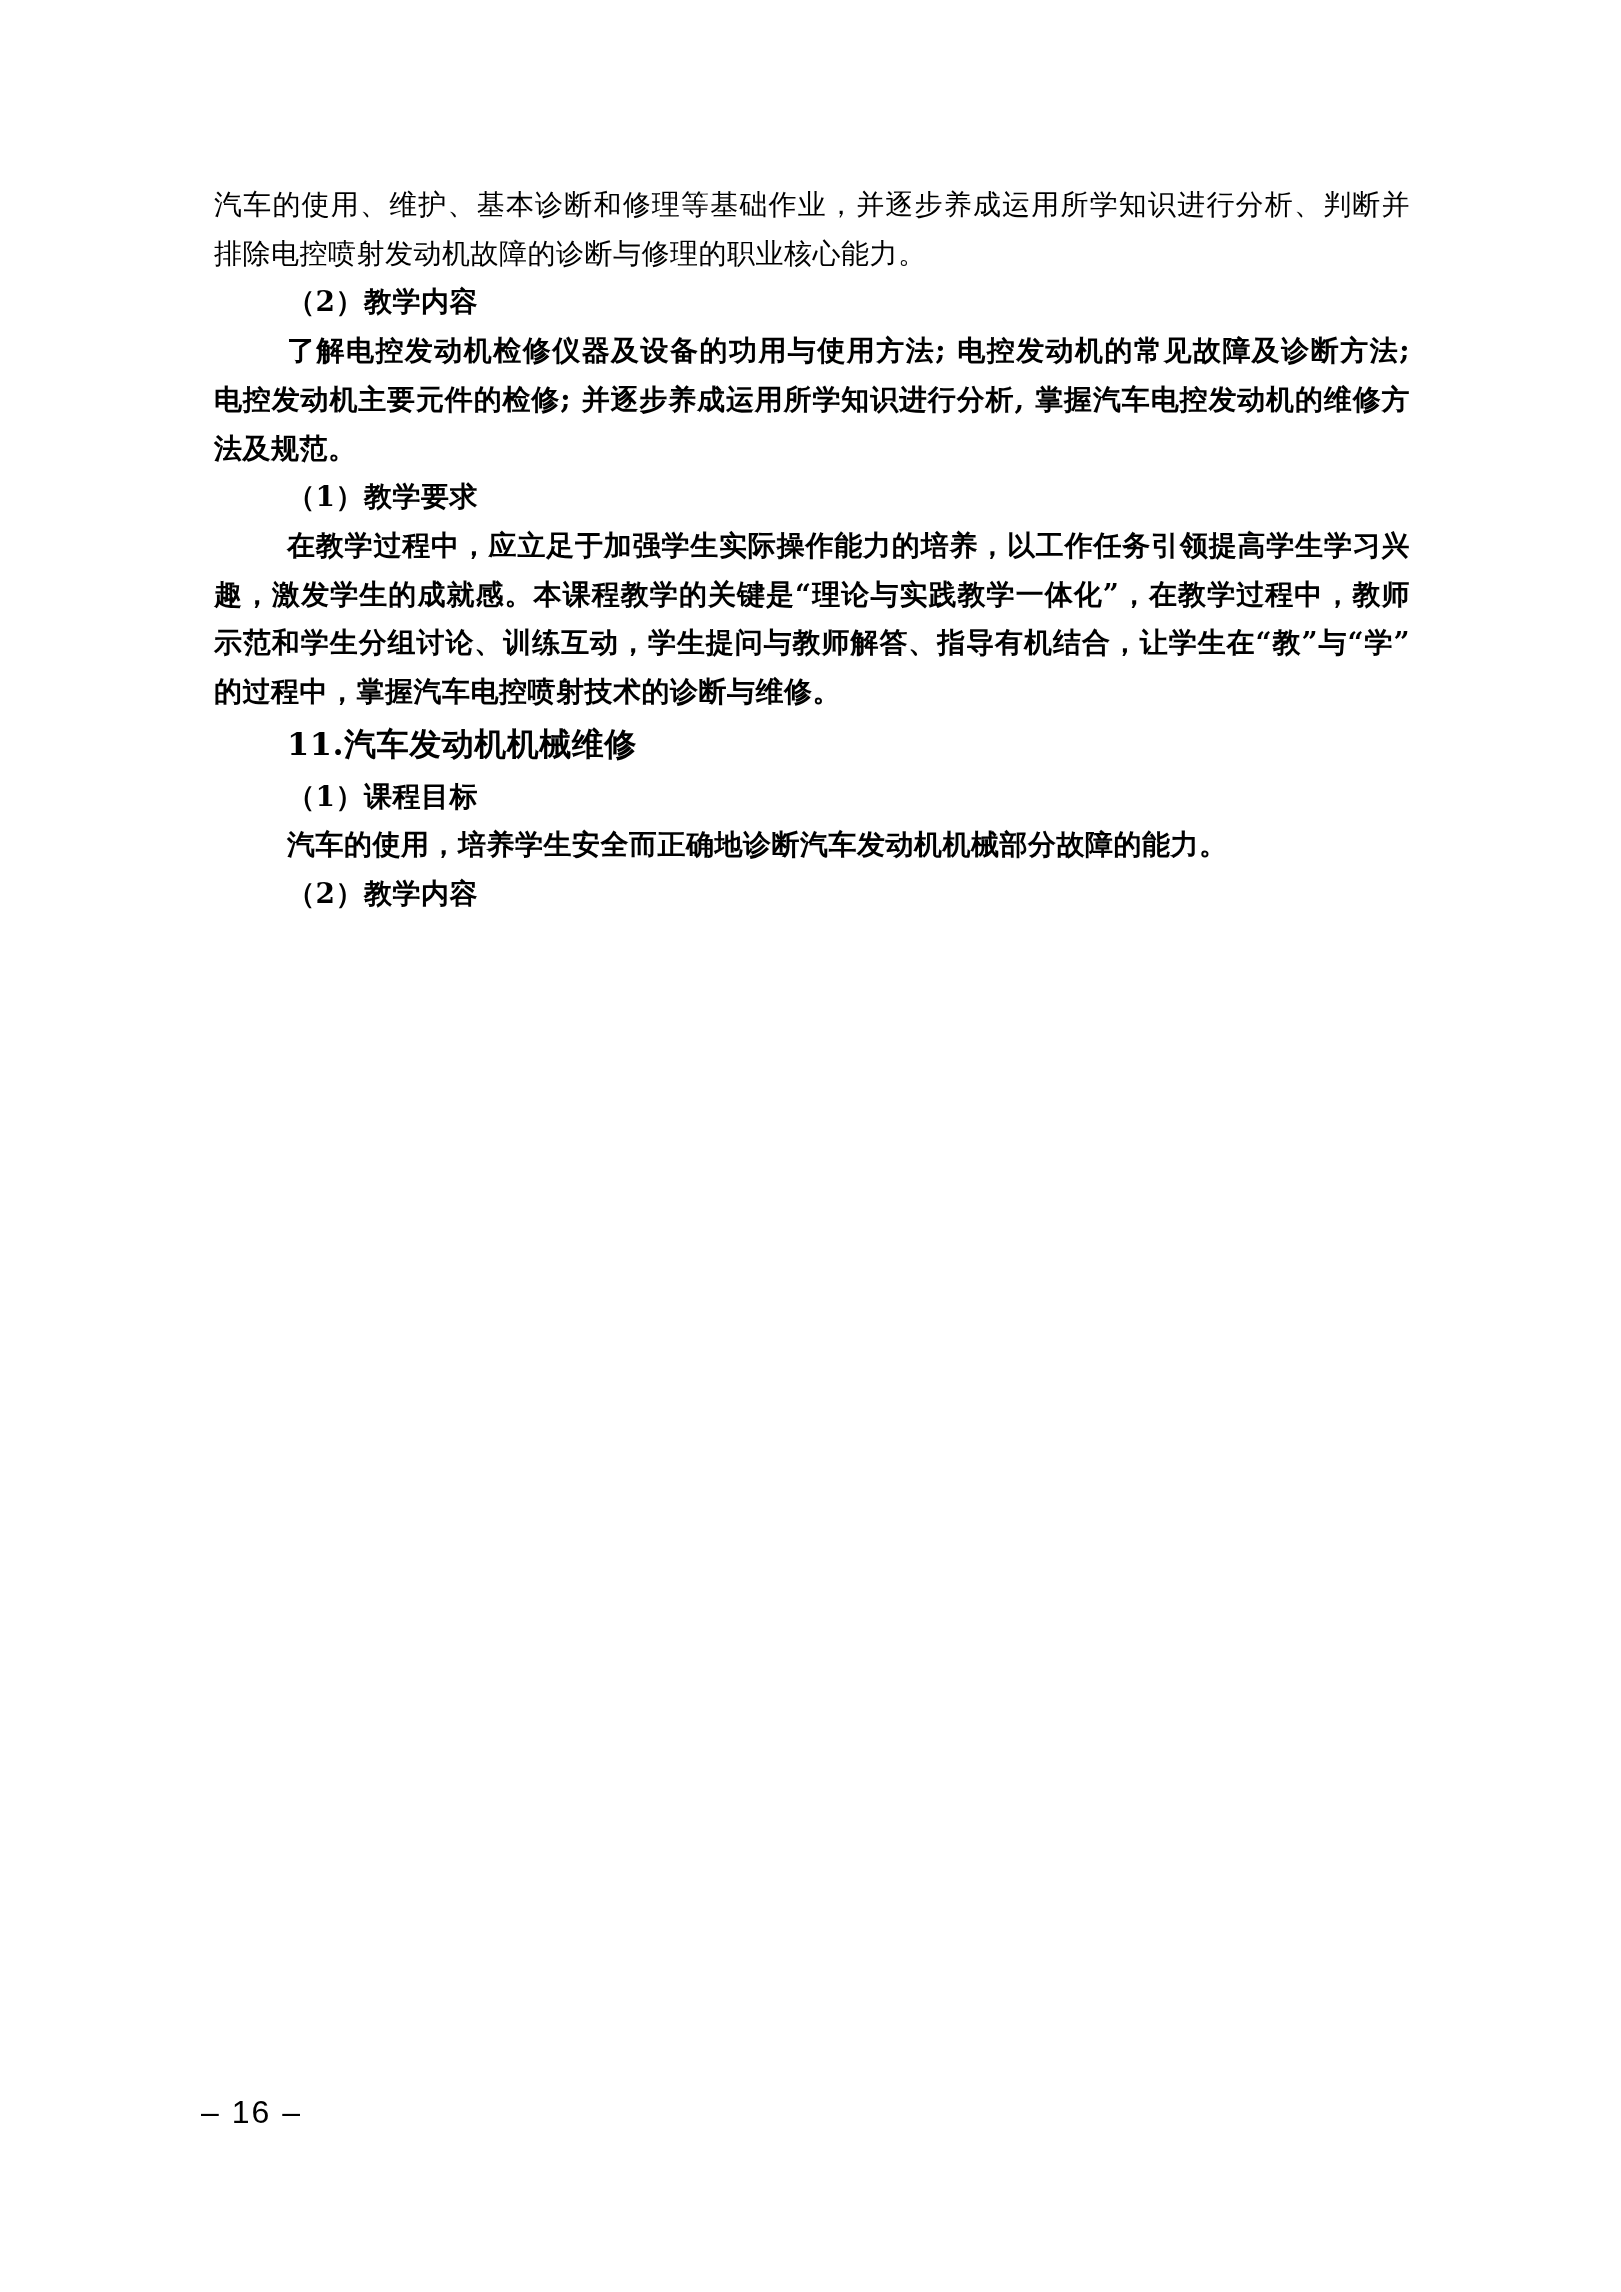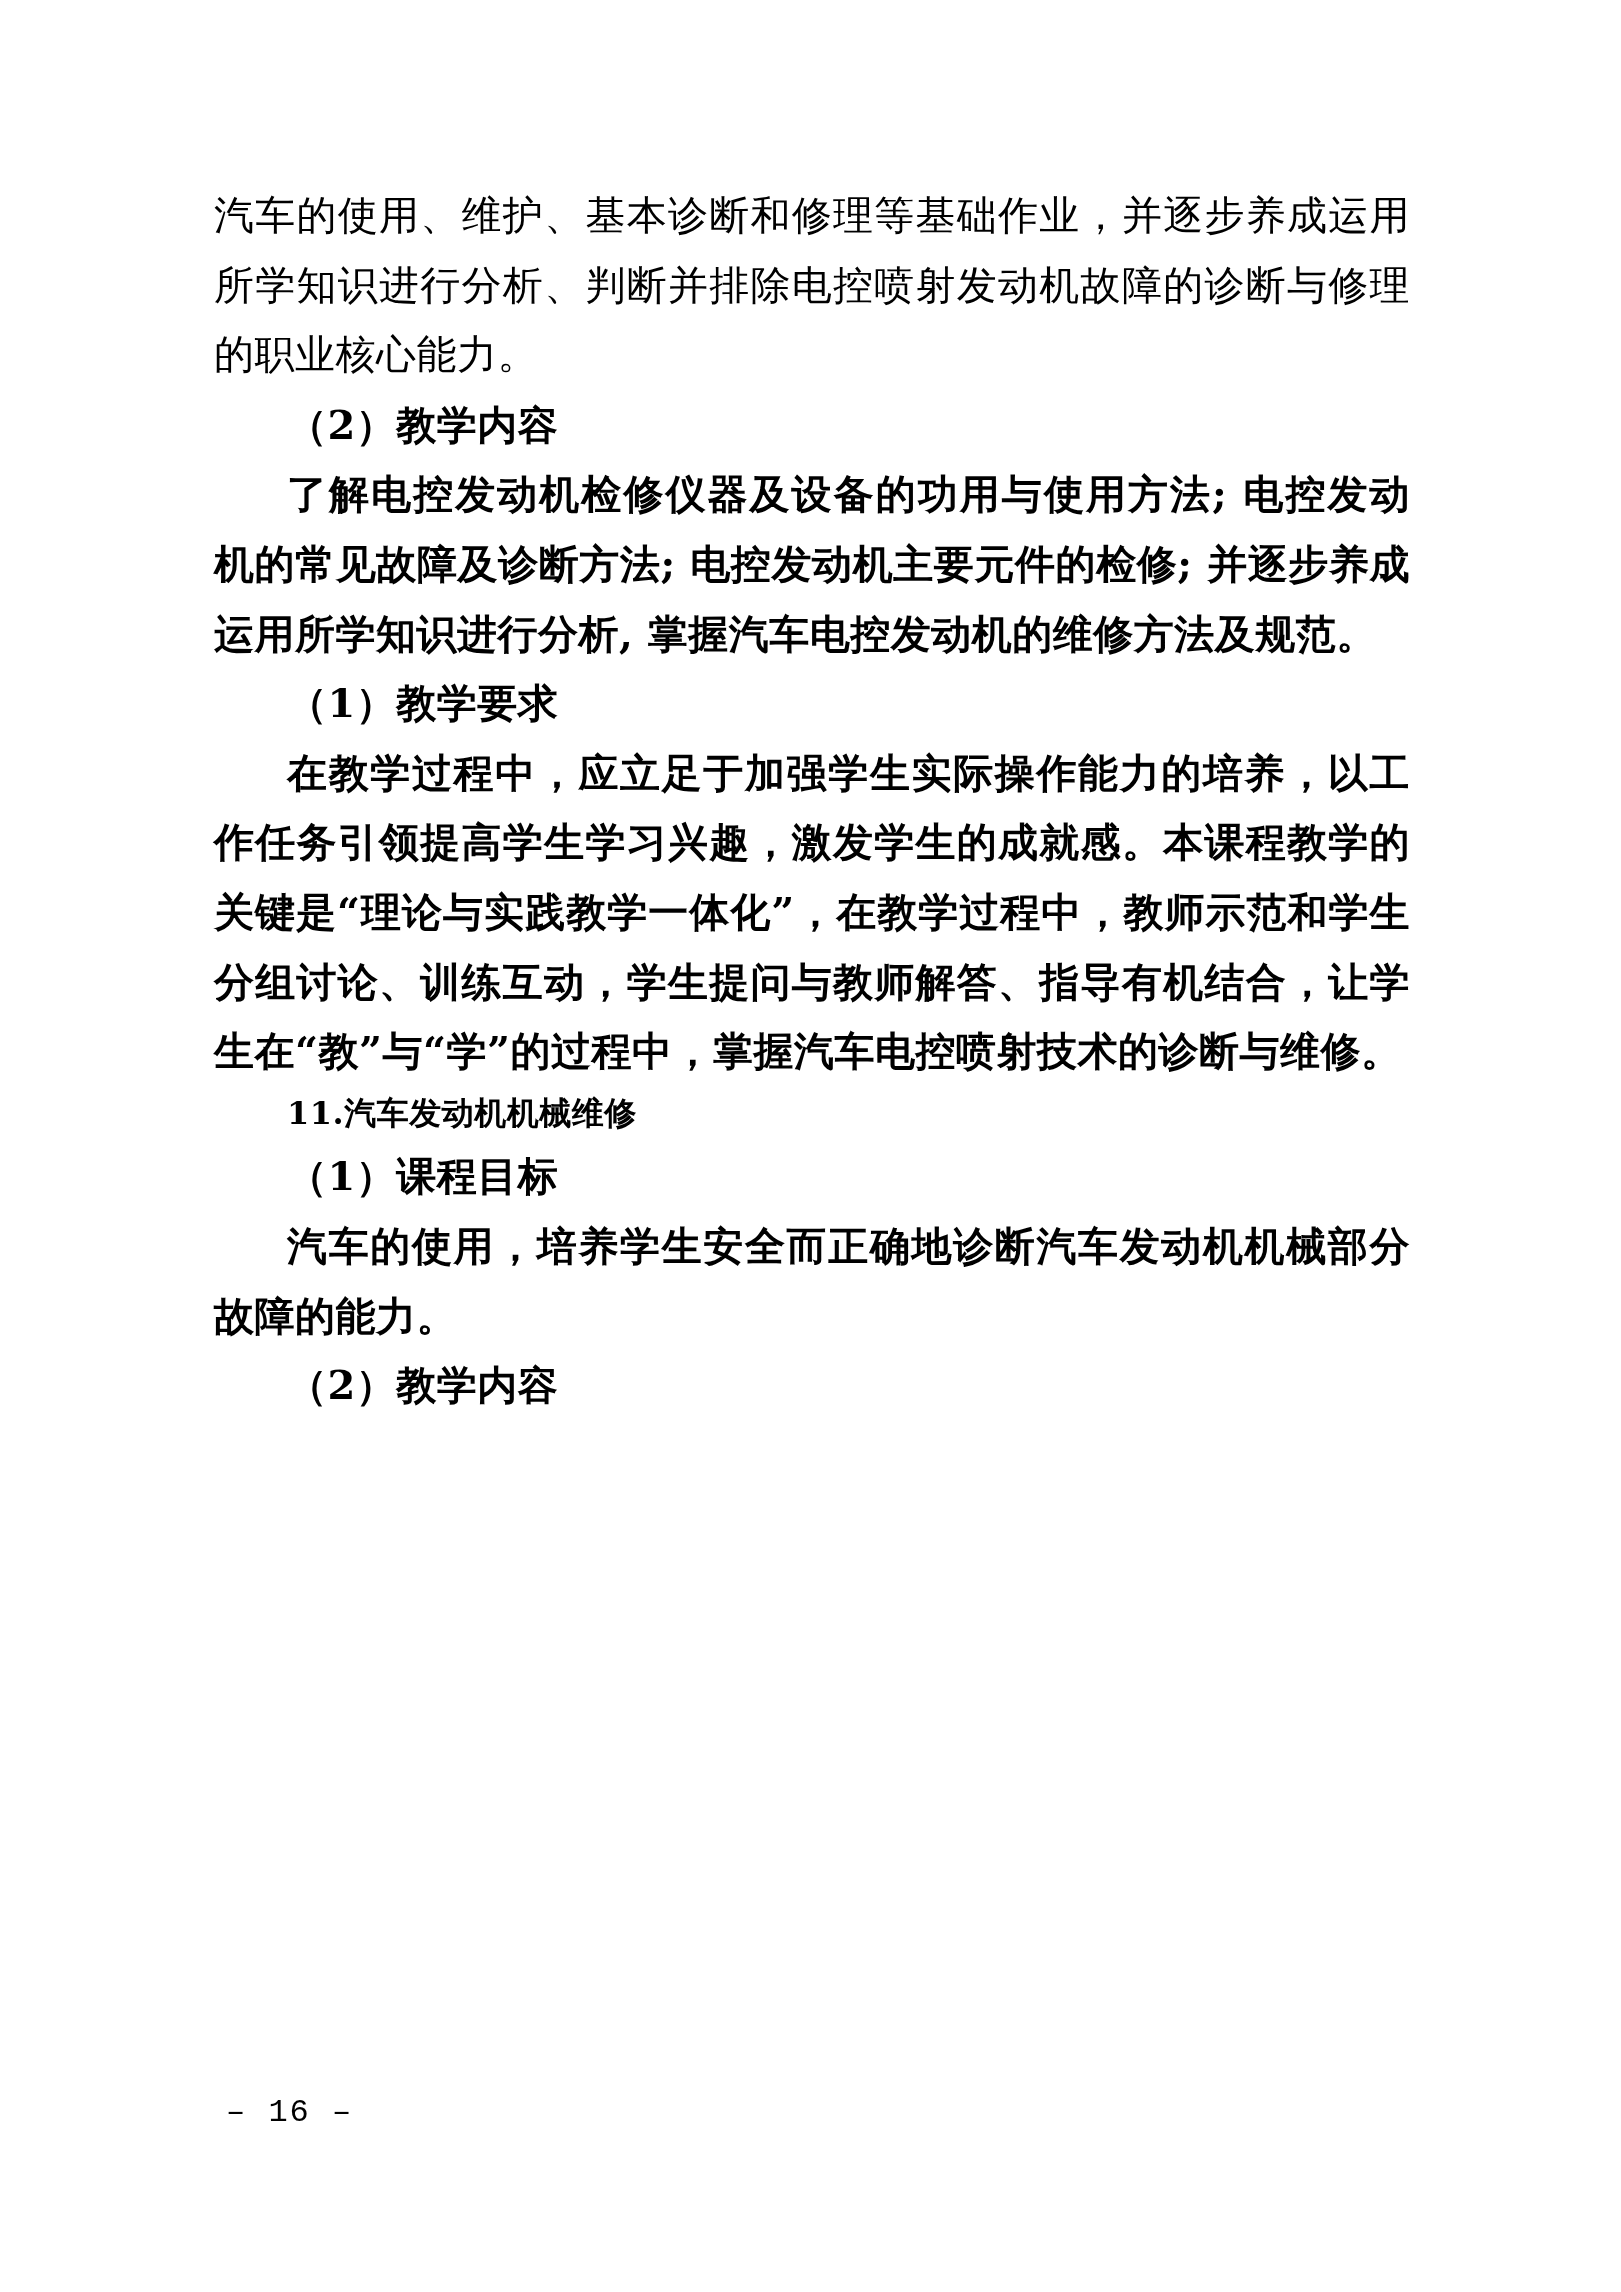--- a/index.html
+++ b/index.html
@@ -17,21 +17,21 @@
     color: #000000;
     overflow: hidden;
   }
   .content {
     position: absolute;
     left: 214px;
     top: 181px;
     width: 1196px;
   }
   .para {
-    font-size: 40px;
+    font-size: 28px;
     line-height: 1.74;
     letter-spacing: 0.5px;
     text-align: justify;
     text-justify: inter-ideograph;
     margin: 0 0 0 0;
     white-space: pre-wrap;
   }
   .indent {
     text-indent: 73px;
     font-weight: bold;
@@ -39,25 +39,25 @@
   .heading {
     font-size: 32px;
     line-height: 1.74;
     font-weight: bold;
     margin: 0;
     text-indent: 73px;
     letter-spacing: 0.5px;
   }
   .pagenum {
     position: absolute;
-    left: 226px;
+    left: 201px;
     top: 2094px;
     font-size: 32px;
     letter-spacing: 2px;
-    font-family: Liberation Mono, monospace;
+    font-family: Liberation Sans, sans-serif;
   }
 </style>
 </head>
 <body>
 
 <div class="page">
 
   <div class="content">
 
     <p class="para">汽车的使用、维护、基本诊断和修理等基础作业，并逐步养成运用所学知识进行分析、判断并排除电控喷射发动机故障的诊断与修理的职业核心能力。</p>

